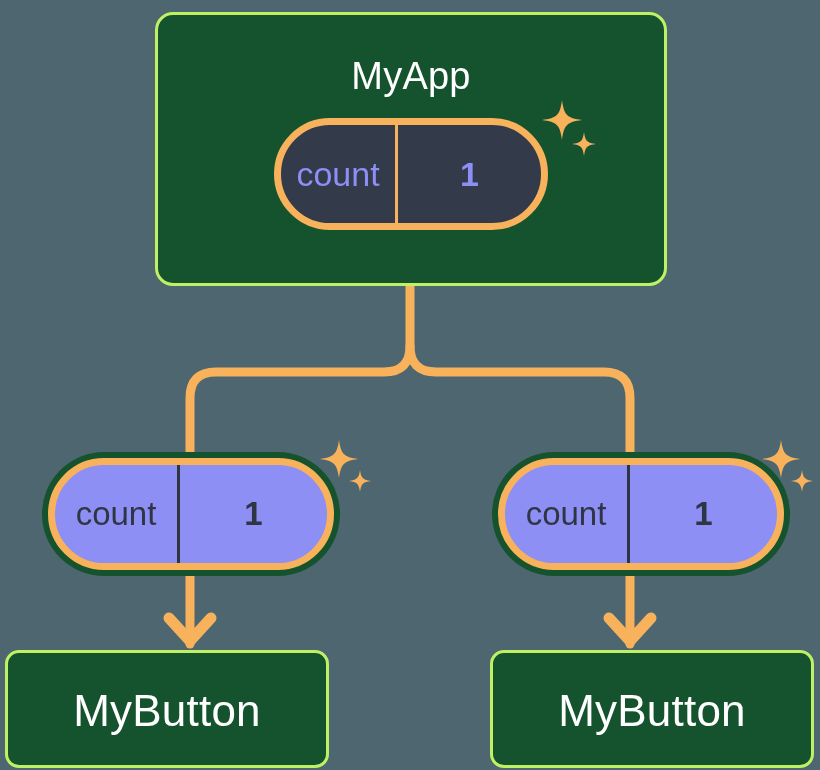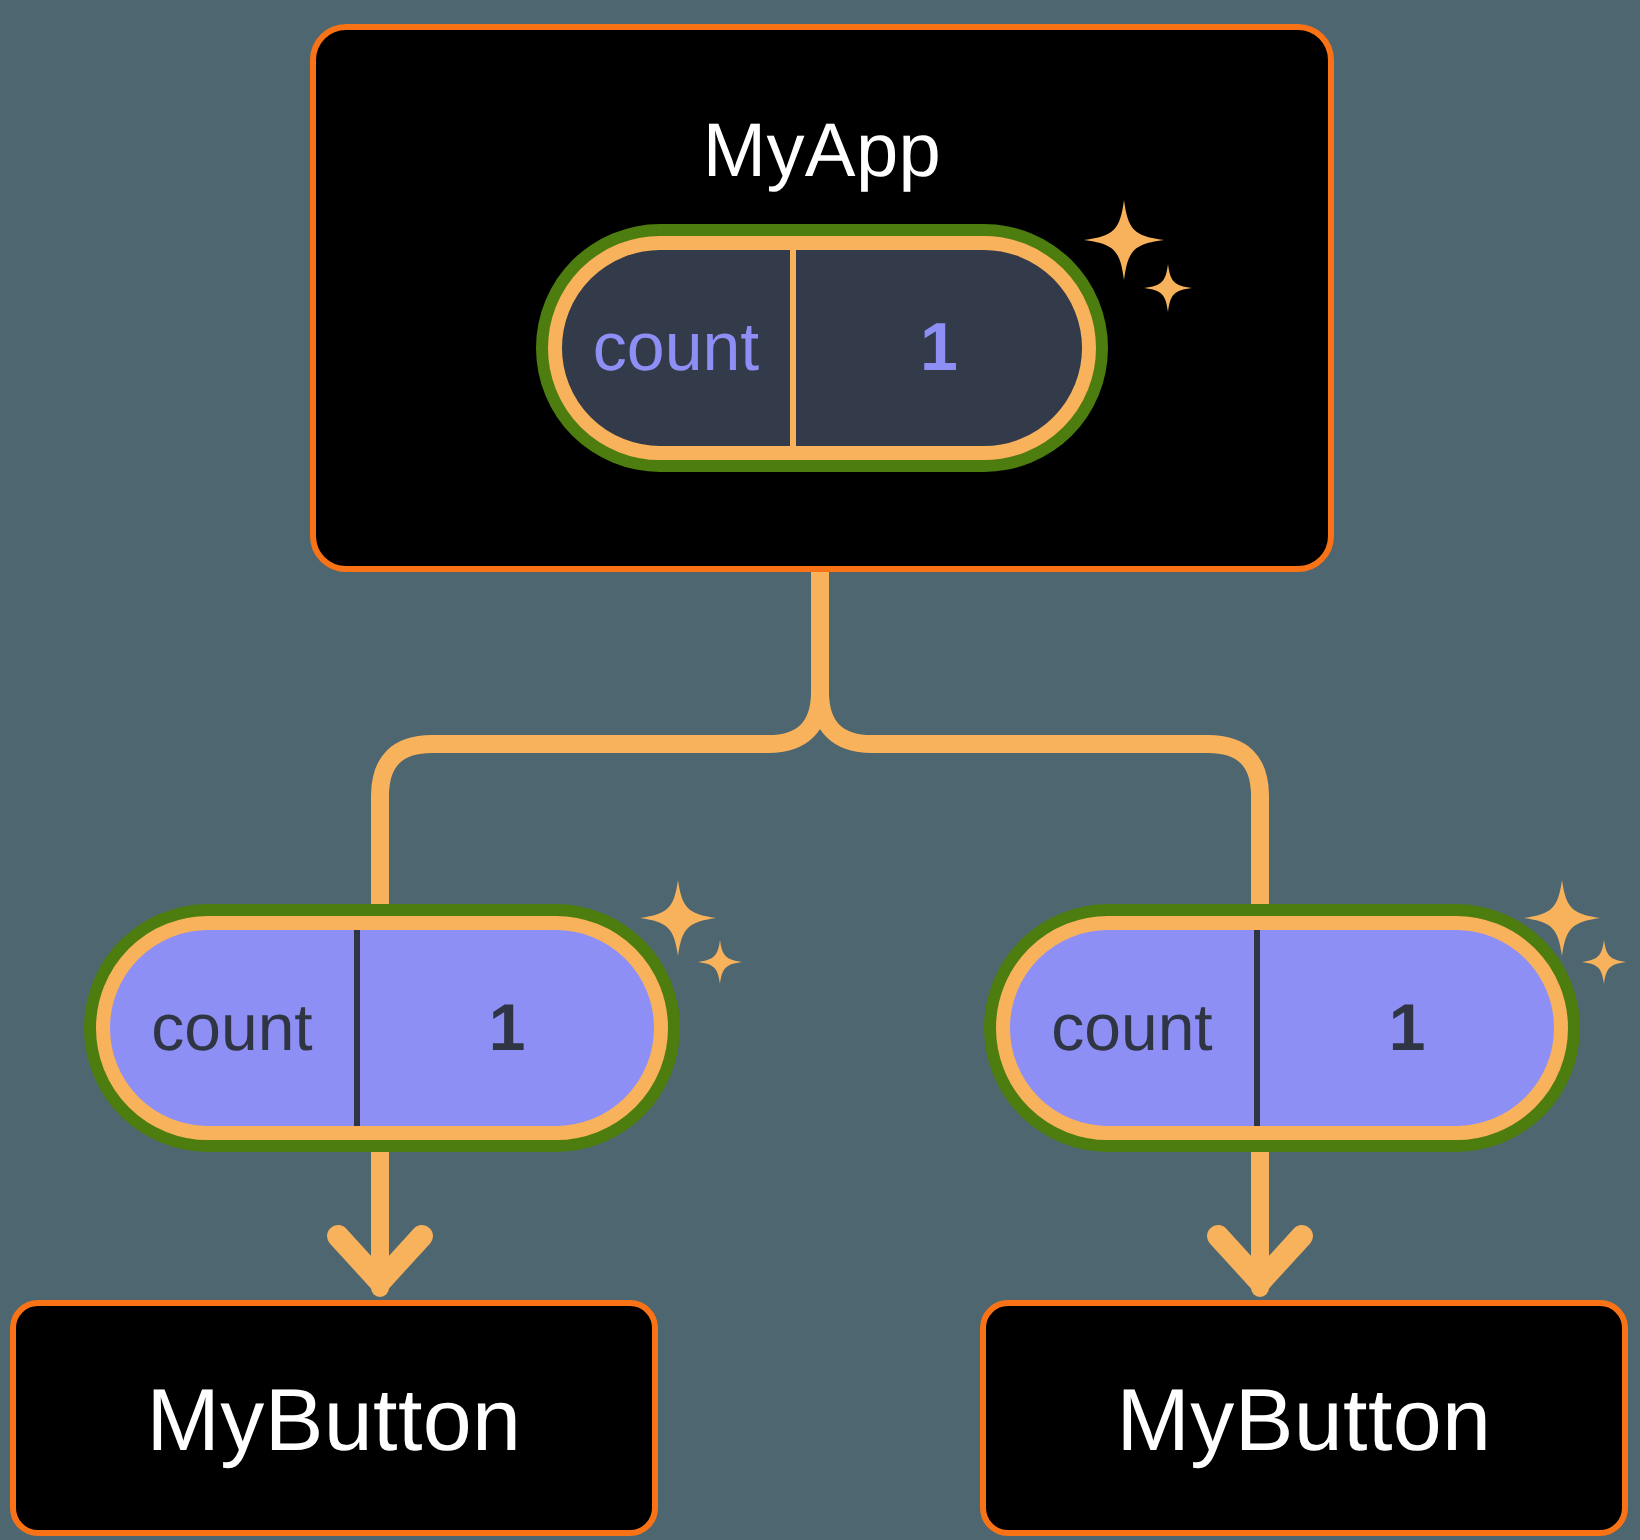--- a/index.html
+++ b/index.html
@@ -29,22 +29,22 @@
     width: 820px;
     height: 770px;
     z-index: 1;
     pointer-events: none;
   }
 
   
   .card {
     position: absolute;
     z-index: 3;
-    background: #000000;
-    border: 3px solid #f97316;
+    background: #14532d;
+    border: 3px solid #bef264;
     border-radius: 16px;
     box-sizing: border-box;
   }
   .card-title {
     position: absolute;
     left: 0;
     right: 0;
     text-align: center;
     color: #ffffff;
     letter-spacing: 0.2px;
@@ -74,21 +74,21 @@
     top: 33px;
     font-size: 44px;
   }
 
   
   .pill {
     position: absolute;
     z-index: 4;
     box-sizing: border-box;
     border-radius: 999px;
-    background: #4d7c0f;                 
+    background: #14532d;                 
     padding: 6px;
     box-shadow: 0 0 0 0 rgba(0,0,0,0);
   }
   .pill-inner {
     position: relative;
     width: 100%;
     height: 100%;
     box-sizing: border-box;
     border-radius: 999px;
     border: 7px solid #f8b25c;           

